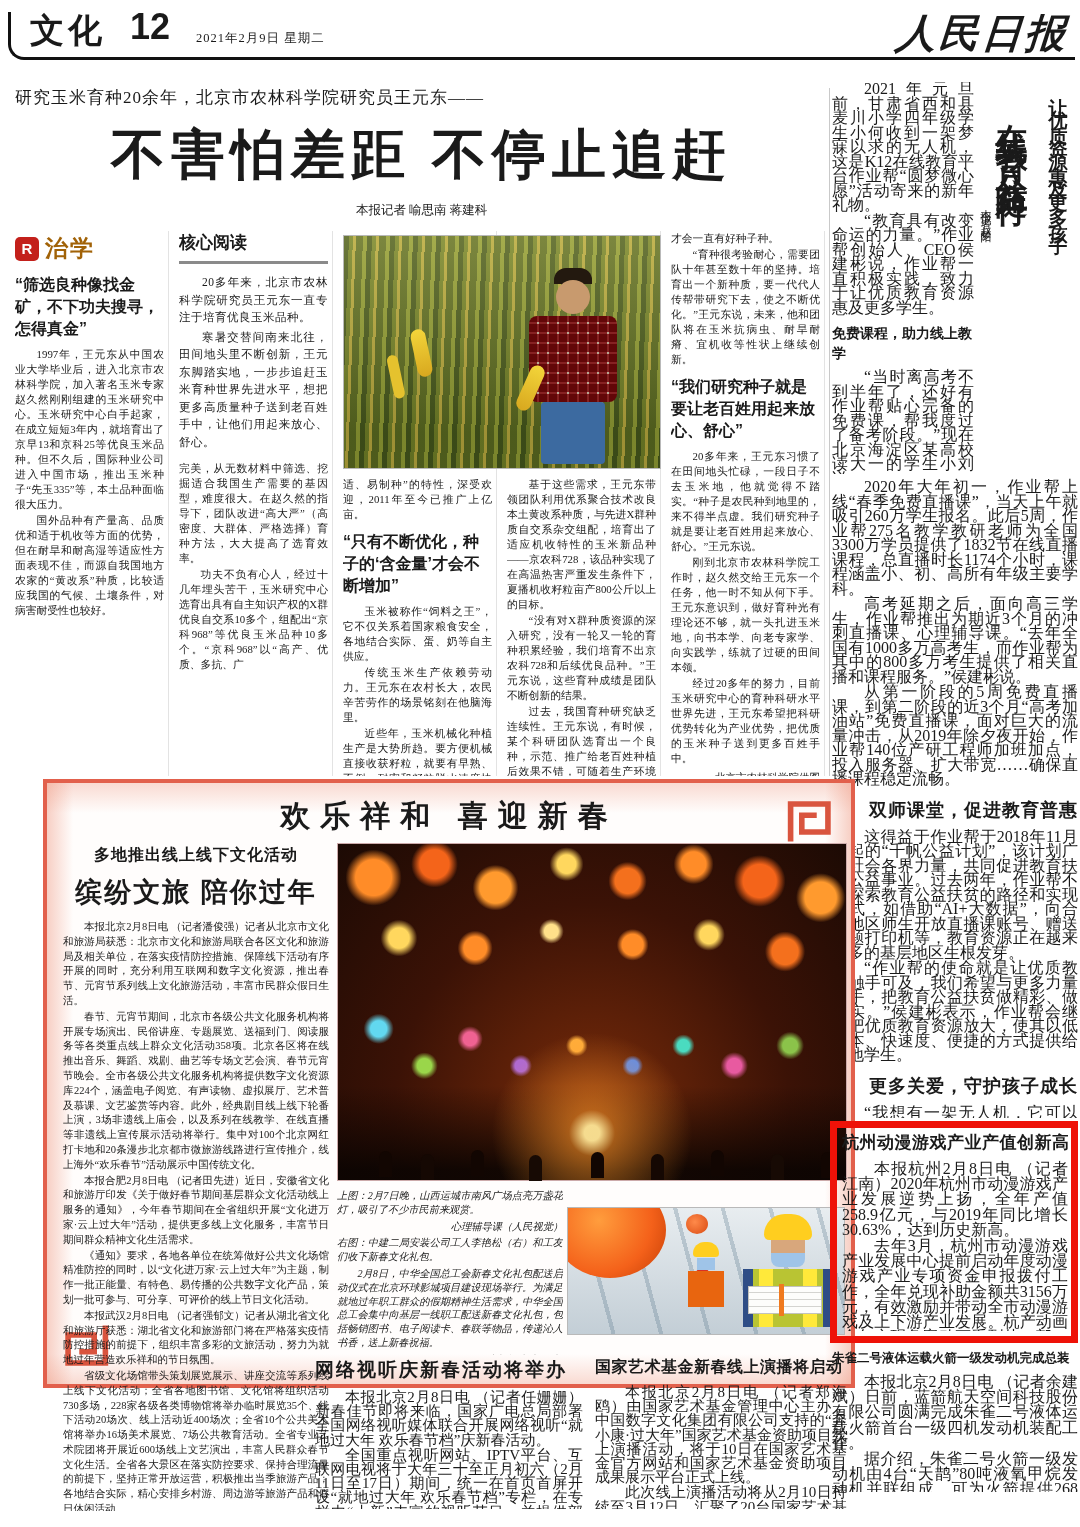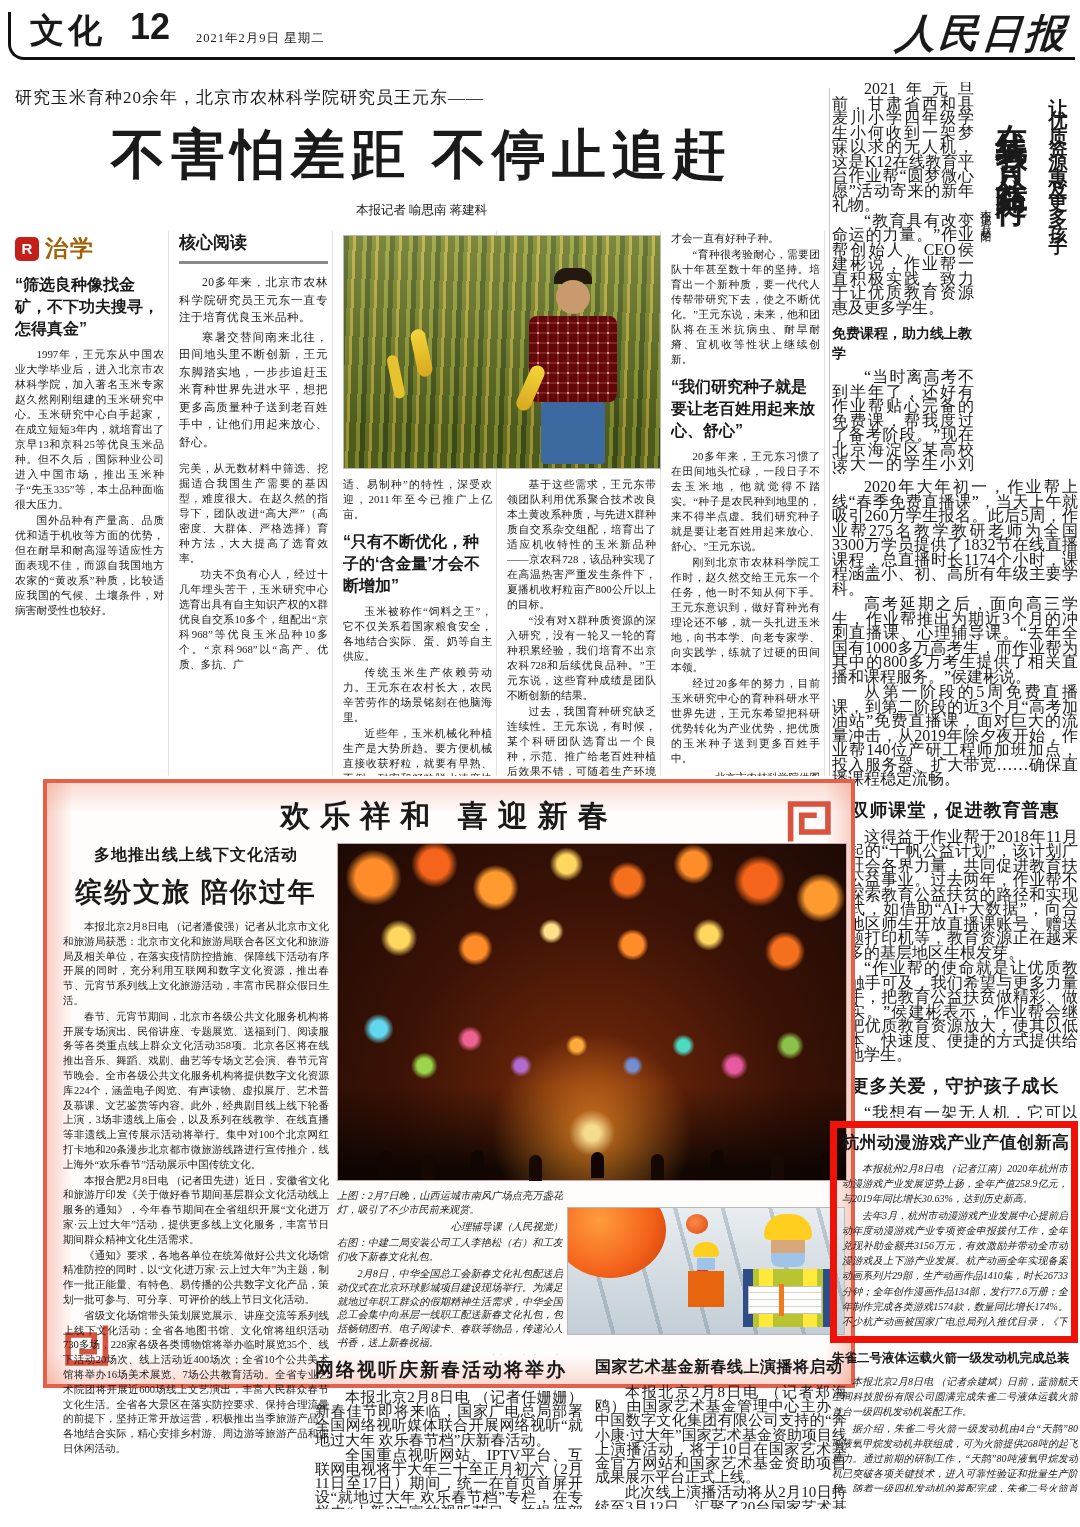--- a/index.html
+++ b/index.html
@@ -56,26 +56,26 @@
   .edu-top{position:relative;height:392px;overflow:hidden;}
   .edu-top-body{width:142px;}
   .edu p{font-size:16px;line-height:14.5px;text-align:justify;margin-bottom:1px;}
   .edu-sub1{font:700 14px "Liberation Sans","DejaVu Sans",sans-serif;line-height:20px;margin:8px 0 7px;}
   .edu-byline{position:absolute;left:146px;top:118px;writing-mode:vertical-rl;font-size:11px;letter-spacing:3px;height:210px;}
   .edu-title{position:absolute;left:158px;top:16px;writing-mode:vertical-rl;height:360px;
         font:700 32px "Liberation Serif","DejaVu Serif",serif;letter-spacing:8px;}
   .edu-subtitle{position:absolute;left:213px;top:0;writing-mode:vertical-rl;height:390px;
         font:600 19px "Liberation Serif","DejaVu Serif",serif;letter-spacing:14px;}
   .edu-full{margin-top:6px;}
-  .edu-sub2{font:700 18px "Liberation Sans","DejaVu Sans",sans-serif;text-align:center;margin:11px 0 8px;letter-spacing:1px;}
+  .edu-sub2{font:700 18px "Liberation Sans","DejaVu Sans",sans-serif;text-align:right;margin:11px 0 8px;letter-spacing:1px;}
   
   .red-annotation{position:absolute;left:830px;top:1121px;width:248px;height:222px;border:7px solid #ee1208;box-sizing:border-box;z-index:6;}
   .hangzhou{position:absolute;left:842px;top:1131px;width:226px;height:200px;overflow:hidden;}
   .hz-headline{font:700 17px "Liberation Sans","DejaVu Sans",sans-serif;letter-spacing:0.5px;margin-bottom:7px;white-space:nowrap;}
-  .brief p{font-size:10px;line-height:15.2px;text-align:justify;margin-bottom:1px;font-style:italic;}
+  .brief p{font-size:16px;line-height:15.2px;text-align:justify;margin-bottom:1px;}
   
   .zhuque{position:absolute;left:832px;top:1350px;width:246px;height:142px;overflow:hidden;}
   .zq-headline{font:700 12.5px "Liberation Sans","DejaVu Sans",sans-serif;margin-bottom:7px;white-space:nowrap;}
   .credits{position:absolute;left:840px;top:1568px;width:230px;text-align:center;font:700 12.5px "Liberation Serif","DejaVu Serif",serif;letter-spacing:1px;}
   
   .festival{position:absolute;left:15px;top:779px;width:812px;height:609px;box-sizing:border-box;
         border:4px solid #e2604c;
         background:
           linear-gradient(to right, rgba(236,138,112,.40), rgba(255,255,255,0) 26px),
           linear-gradient(to left, rgba(236,138,112,.40), rgba(255,255,255,0) 26px),
@@ -285,20 +285,21 @@
     <div class="festival-title">欢乐祥和  喜迎新春</div>
 
     <div class="fest-left">
       <div class="fest-eyebrow">多地推出线上线下文化活动</div>
       <div class="fest-headline">缤纷文旅  陪你过年</div>
       <div>
           <p>本报北京2月8日电 （记者潘俊强）记者从北京市文化和旅游局获悉：北京市文化和旅游局联合各区文化和旅游局及相关单位，在落实疫情防控措施、保障线下活动有序开展的同时，充分利用互联网和数字文化资源，推出春节、元宵节系列线上文化旅游活动，丰富市民群众假日生活。</p>
           <p>春节、元宵节期间，北京市各级公共文化服务机构将开展专场演出、民俗讲座、专题展览、送福到门、阅读服务等各类重点线上群众文化活动358项。北京各区将在线推出音乐、舞蹈、戏剧、曲艺等专场文艺会演、春节元宵节晚会。全市各级公共文化服务机构将提供数字文化资源库224个，涵盖电子阅览、有声读物、虚拟展厅、艺术普及慕课、文艺鉴赏等内容。此外，经典剧目线上线下轮番上演，3场非遗线上庙会，以及系列在线教学、在线直播等非遗线上宣传展示活动将举行。集中对100个北京网红打卡地和20条漫步北京都市微旅游线路进行宣传推介，线上海外“欢乐春节”活动展示中国传统文化。</p>
           <p>本报合肥2月8日电 （记者田先进）近日，安徽省文化和旅游厅印发《关于做好春节期间基层群众文化活动线上服务的通知》，今年春节期间在全省组织开展“文化进万家·云上过大年”活动，提供更多线上文化服务，丰富节日期间群众精神文化生活需求。</p>
           <p>《通知》要求，各地各单位在统筹做好公共文化场馆精准防控的同时，以“文化进万家·云上过大年”为主题，制作一批正能量、有特色、易传播的公共数字文化产品，策划一批可参与、可分享、可评价的线上节日文化活动。</p>
+          <p>本报武汉2月8日电 （记者强郁文）记者从湖北省文化和旅游厅获悉：湖北省文化和旅游部门将在严格落实疫情防控措施的前提下，组织丰富多彩的文旅活动，努力为就地过年营造欢乐祥和的节日氛围。</p>
           <p>省级文化场馆带头策划展览展示、讲座交流等系列线上线下文化活动；全省各地图书馆、文化馆将组织活动730多场，228家各级各类博物馆将举办临时展览35个、线下活动20场次、线上活动近400场次；全省10个公共美术馆将举办16场美术展览、7场公共教育活动。全省专业艺术院团将开展近600场线上文艺演出，丰富人民群众春节文化生活。全省各大景区在落实防控要求、保持合理流量的前提下，坚持正常开放运营，积极推出当季旅游产品；各地结合实际，精心安排乡村游、周边游等旅游产品和假日休闲活动。</p>
         </div>
     </div>
 
     <div class="lantern">
       <div class="crowd"></div>
     </div>
 
     <div class="captions">
       <p class="noindent">上图：2月7日晚，山西运城市南风广场点亮万盏花灯，吸引了不少市民前来观赏。</p>

